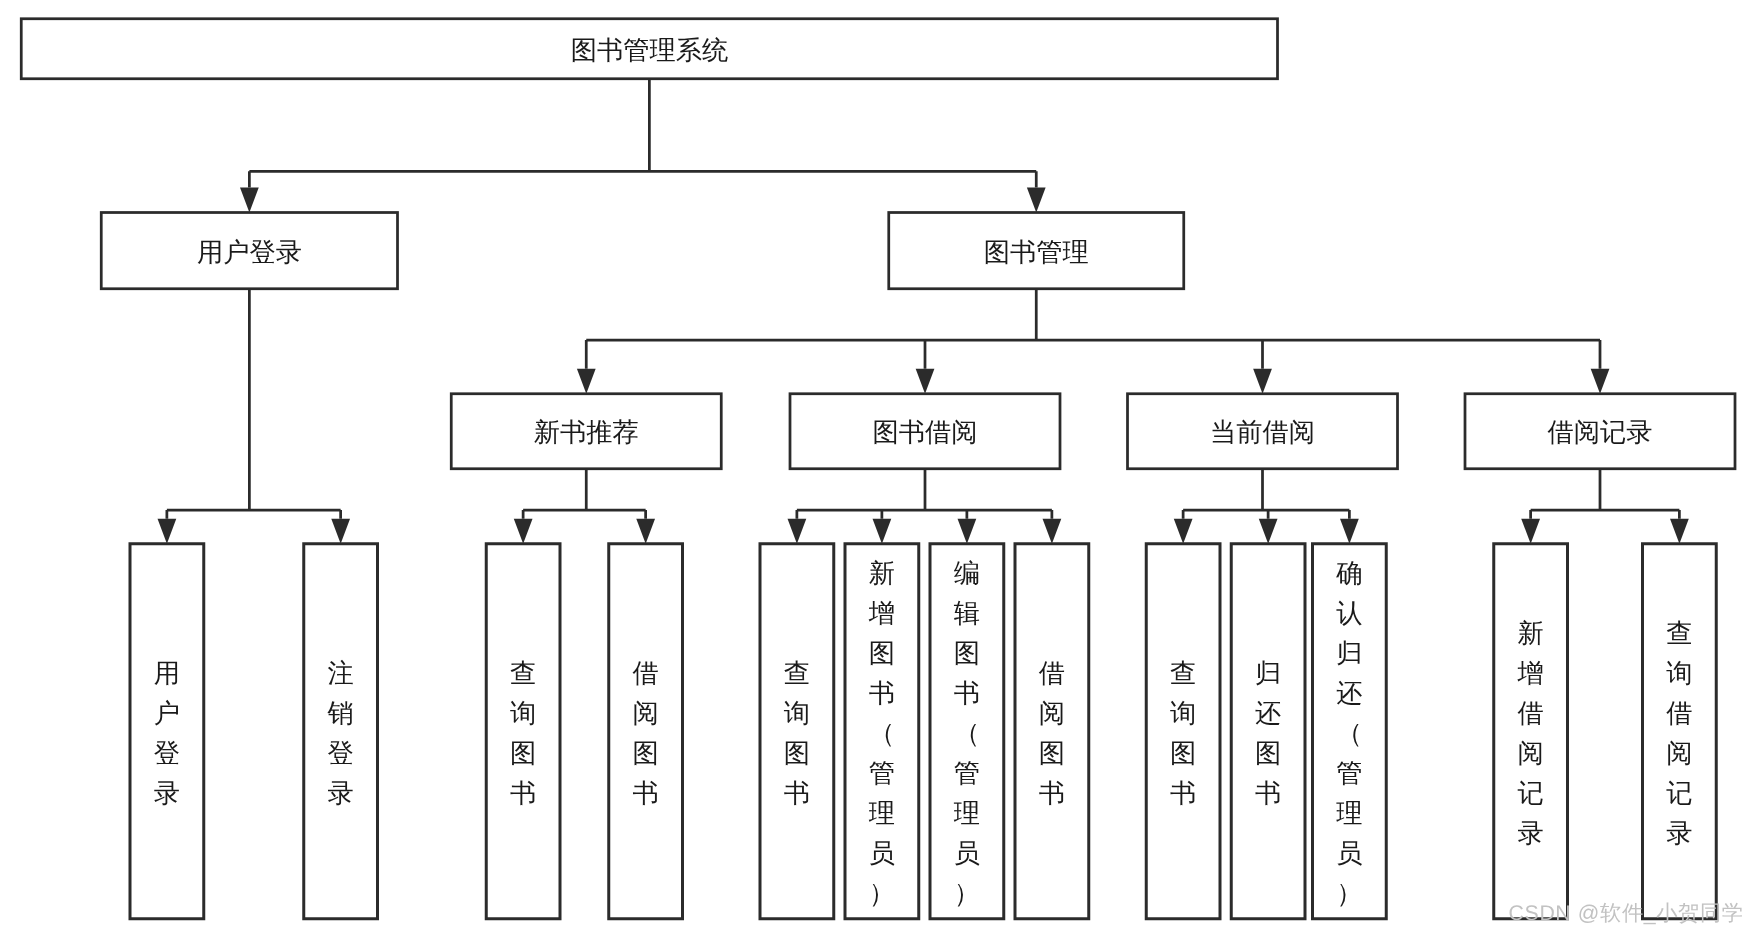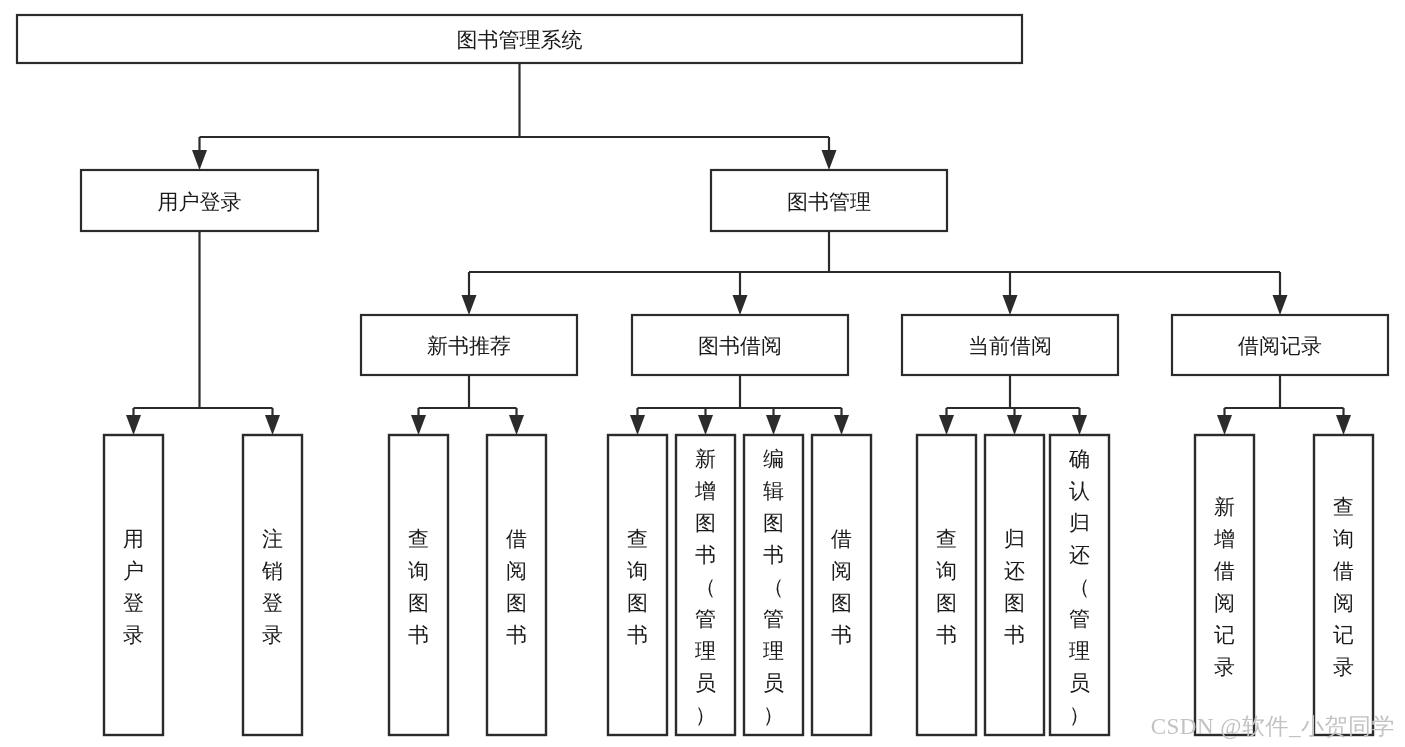--- a/index.html
+++ b/index.html
@@ -56,22 +56,22 @@
   .leaf-label {
     fill: #1a1a1a;
     font-family: "DejaVu Sans", "Liberation Sans", sans-serif;
     font-size: 21px;
     text-anchor: middle;
   }
   .watermark {
     position: absolute;
     right: 10px;
     bottom: 5px;
-    font-family: Liberation Serif, serif;
-    font-size: 23px;
+    font-family: Liberation Sans, sans-serif;
+    font-size: 17px;
     color: #c2c2c2;
     letter-spacing: 0.5px;
     white-space: nowrap;
     user-select: none;
   }
 </style>
 </head>
 <body>
 
 <div id="diagram-root">

